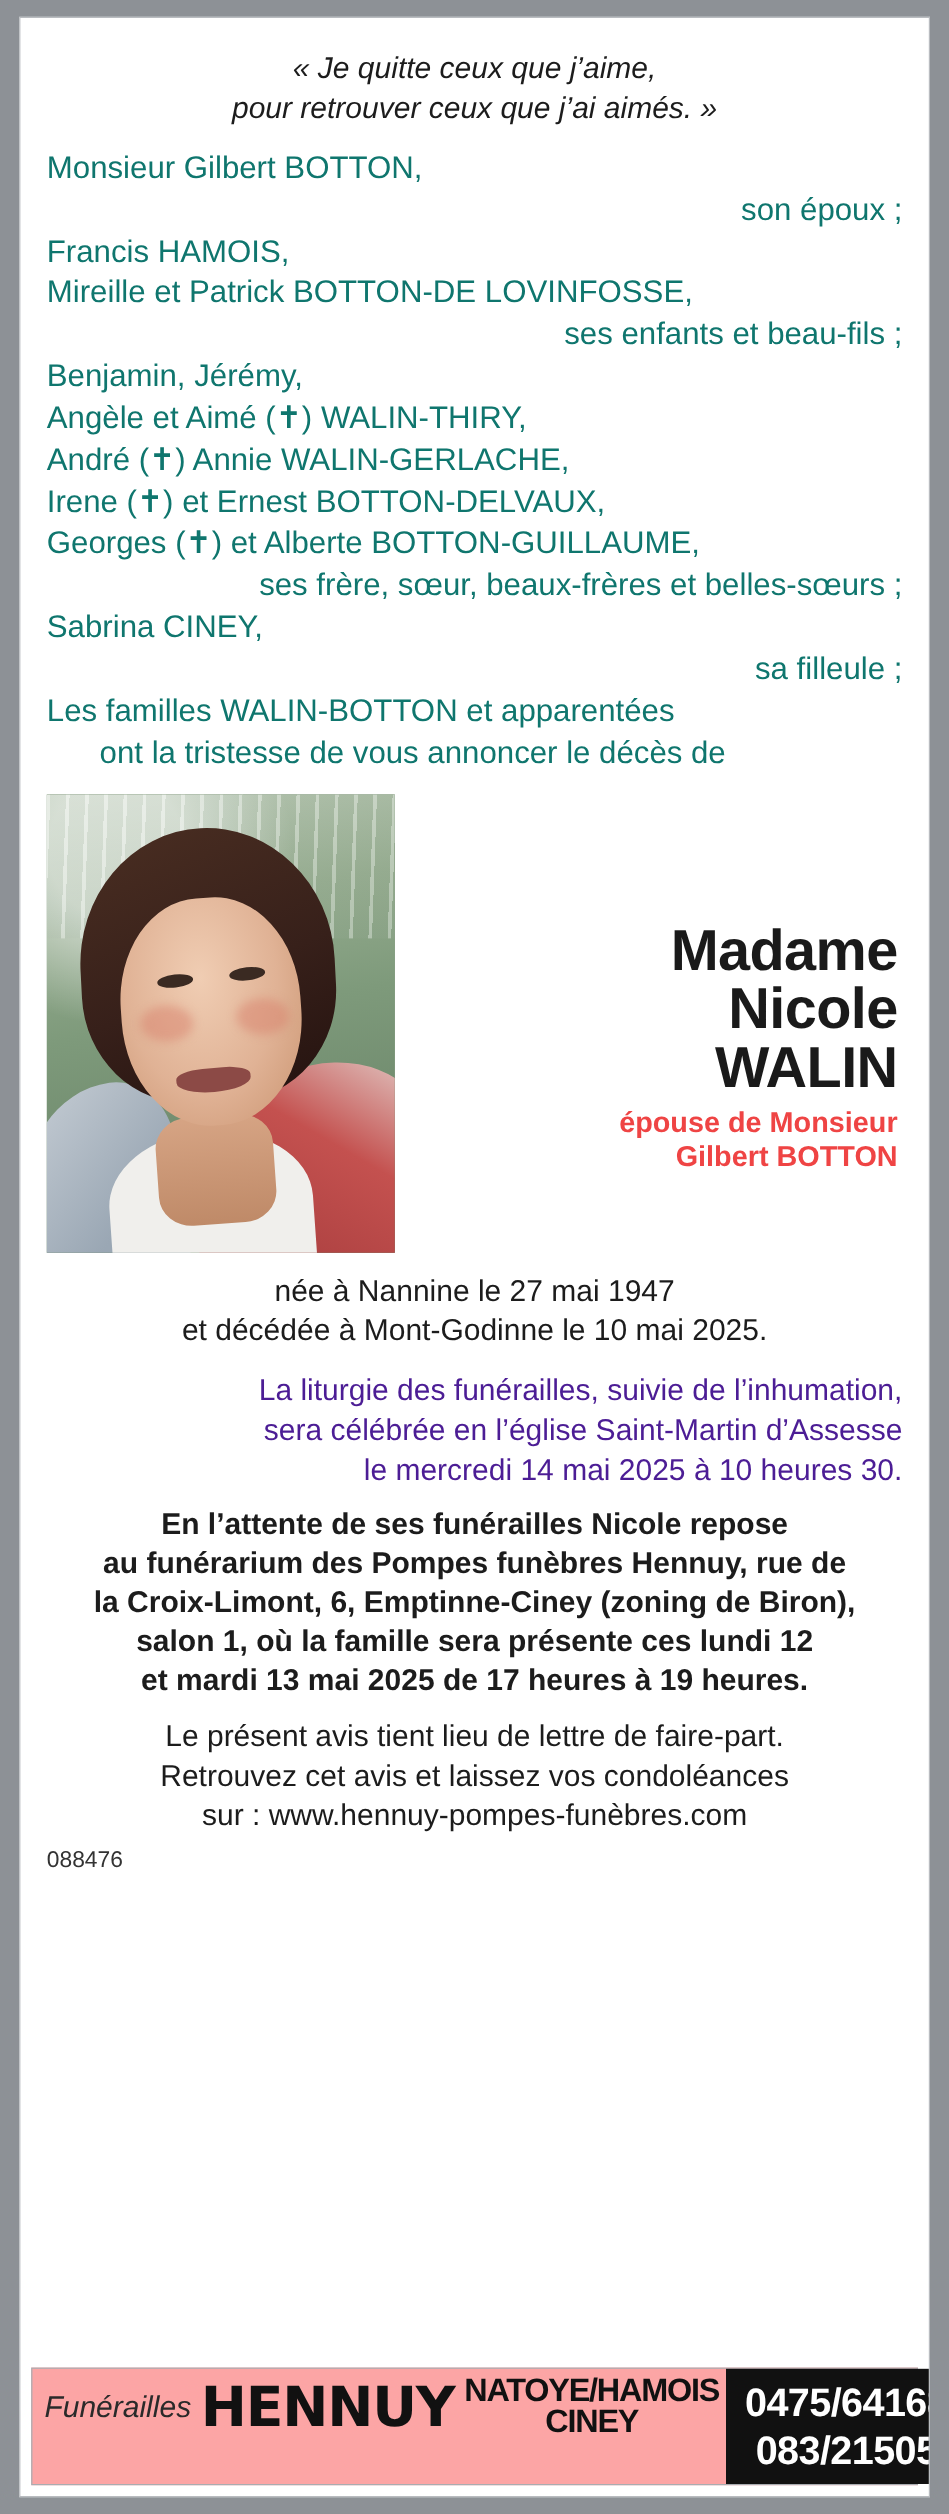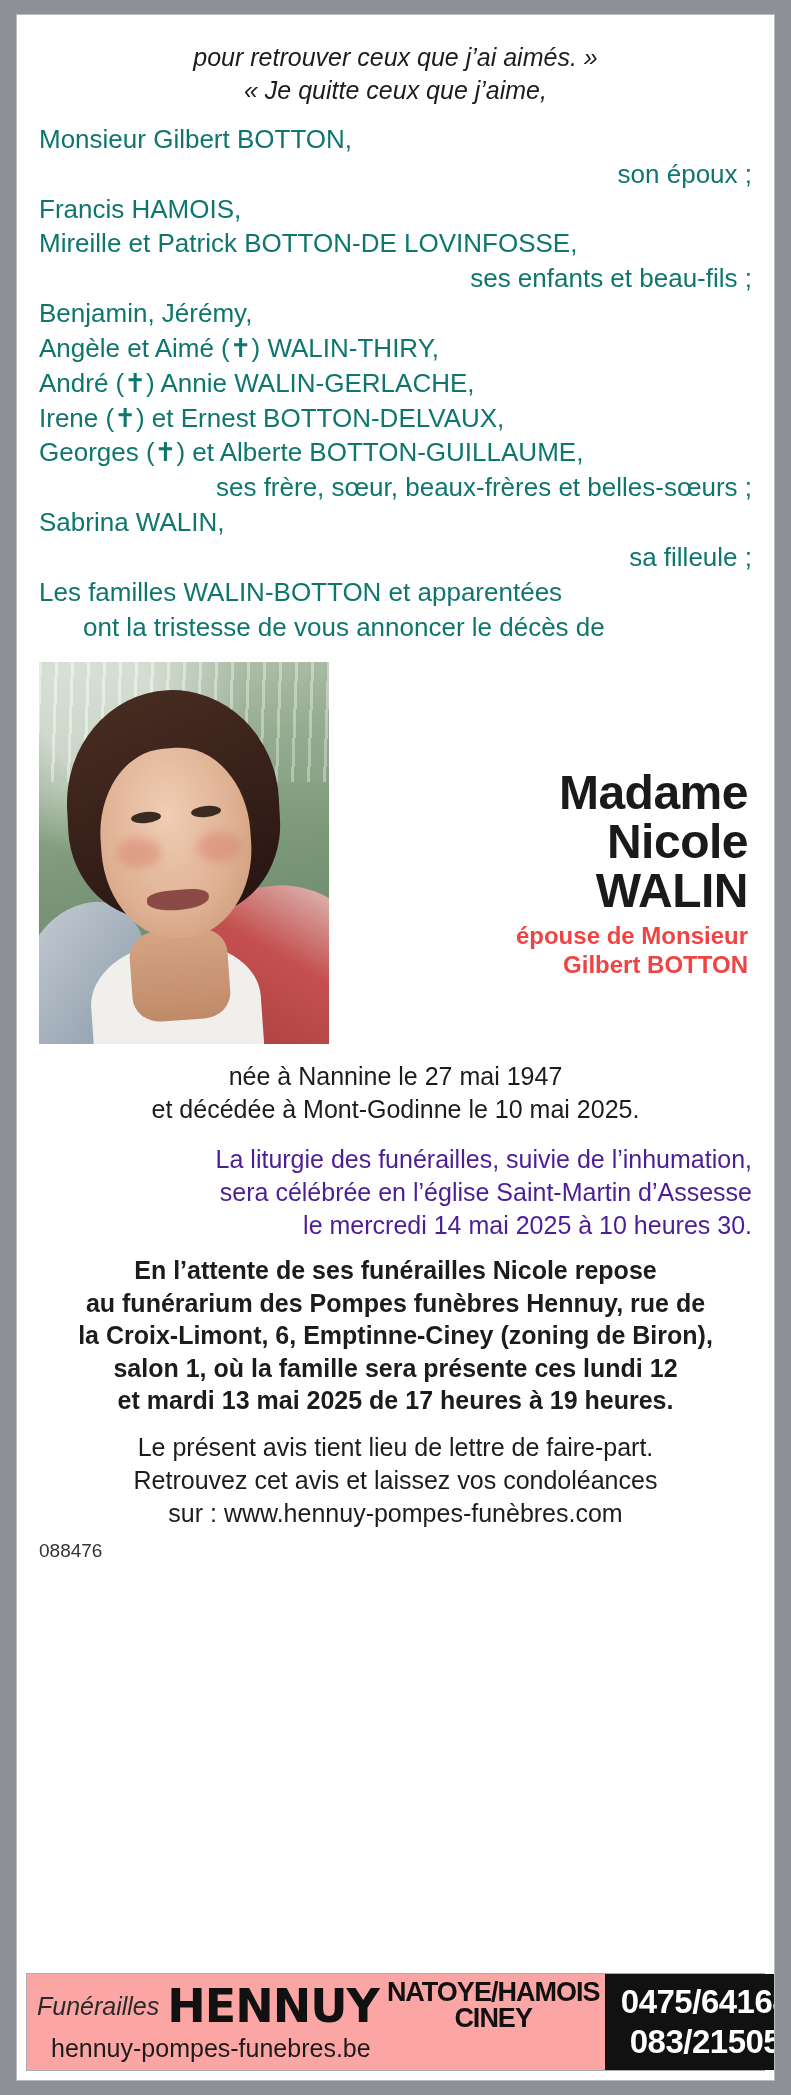--- a/index.html
+++ b/index.html
@@ -301,37 +301,37 @@
   }
 </style>
 </head>
 <body>
 
 <div class="page">
   <div class="card">
     <div class="inner">
 
       <div class="epitaph">
+        <div>« Je quitte ceux que j’aime,</div>
         <div>pour retrouver ceux que j’ai aimés. »</div>
-        <div>« Je quitte ceux que j’aime,</div>
       </div>
 
       <div class="family">
         <div class="fam-left">Monsieur Gilbert BOTTON,</div>
         <div class="fam-right">son époux ;</div>
         <div class="fam-left">Francis HAMOIS,</div>
         <div class="fam-left">Mireille et Patrick BOTTON-DE LOVINFOSSE,</div>
         <div class="fam-right">ses enfants et beau-fils ;</div>
         <div class="fam-left">Benjamin, Jérémy,</div>
         <div class="fam-left">Angèle et Aimé (✝) WALIN-THIRY,</div>
         <div class="fam-left">André (✝) Annie WALIN-GERLACHE,</div>
         <div class="fam-left">Irene (✝) et Ernest BOTTON-DELVAUX,</div>
         <div class="fam-left">Georges (✝) et Alberte BOTTON-GUILLAUME,</div>
         <div class="fam-right">ses frère, sœur, beaux-frères et belles-sœurs ;</div>
-        <div class="fam-left">Sabrina WALIN,</div>
+        <div class="fam-left">Sabrina CINEY,</div>
         <div class="fam-right">sa filleule ;</div>
         <div class="fam-left">Les familles WALIN-BOTTON et apparentées</div>
         <div class="fam-indent">ont la tristesse de vous annoncer le décès de</div>
       </div>
 
       <div class="main-block">
         <div class="photo">
           <div class="bg"></div>
           <div class="blinds"></div>
           <div class="shoulder-left"></div>
@@ -391,21 +391,20 @@
     <div class="footer">
       <div class="footer-left">
         <div class="fl-row1">
           <span class="f-funerailles">Funérailles</span>
           <span class="f-hennuy">HENNUY</span>
           <span class="f-towns">
             <div class="t1">NATOYE/HAMOIS</div>
             <div class="t2">CINEY</div>
           </span>
         </div>
-        <div class="f-site">hennuy-pompes-funebres.be</div>
       </div>
       <div class="footer-right">
         <div>0475/641682</div>
         <div>083/215050</div>
       </div>
     </div>
   </div>
 </div>
 
 </body></html>

